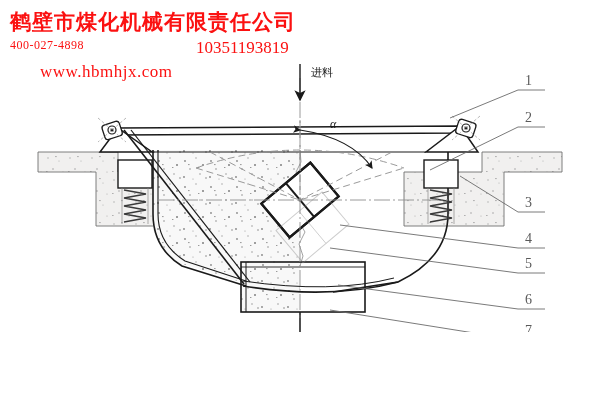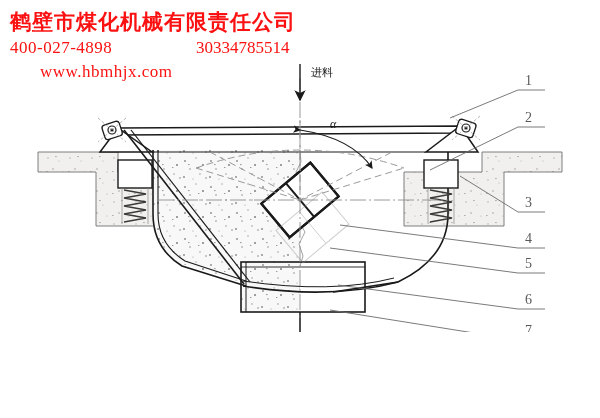--- a/index.html
+++ b/index.html
@@ -30,21 +30,21 @@
     font-family: "Liberation Serif", "DejaVu Serif", serif;
   }
   #hdr-company {
     top: 8px;
     font-size: 21px;
     letter-spacing: 1px;
     font-weight: 700;
   }
   #hdr-phones {
     top: 38px;
-    font-size: 17px;
+    font-size: 12px;
     letter-spacing: 0.5px;
   }
   #hdr-phone2 {
     position: absolute;
     left: 196px;
     top: 38px;
     font-size: 17px;
     color: #fb1111;
     white-space: nowrap;
     font-family: "Liberation Serif", "DejaVu Serif", serif;
@@ -58,21 +58,21 @@
 </style>
 </head>
 <body>
 
 <div id="stage">
 
   <div class="hdr" id="hdr-company">鹤壁市煤化机械有限责任公司</div>
 
   <div class="hdr" id="hdr-phones">400-027-4898</div>
 
-  <div id="hdr-phone2">30334785514</div>
+  <div id="hdr-phone2">10351193819</div>
 
   <div class="hdr" id="hdr-web">www.hbmhjx.com</div>
 
   <svg id="drawing" viewBox="0 0 600 418">
     <defs>
       <pattern id="speckle" width="26" height="26" patternUnits="userSpaceOnUse">
         <rect width="26" height="26" fill="#f8f8f8"></rect>
         <circle cx="3" cy="5" r="0.9" fill="#8a8a8a"></circle>
         <circle cx="14" cy="2" r="0.7" fill="#9a9a9a"></circle>
         <circle cx="21" cy="9" r="1.0" fill="#808080"></circle>

